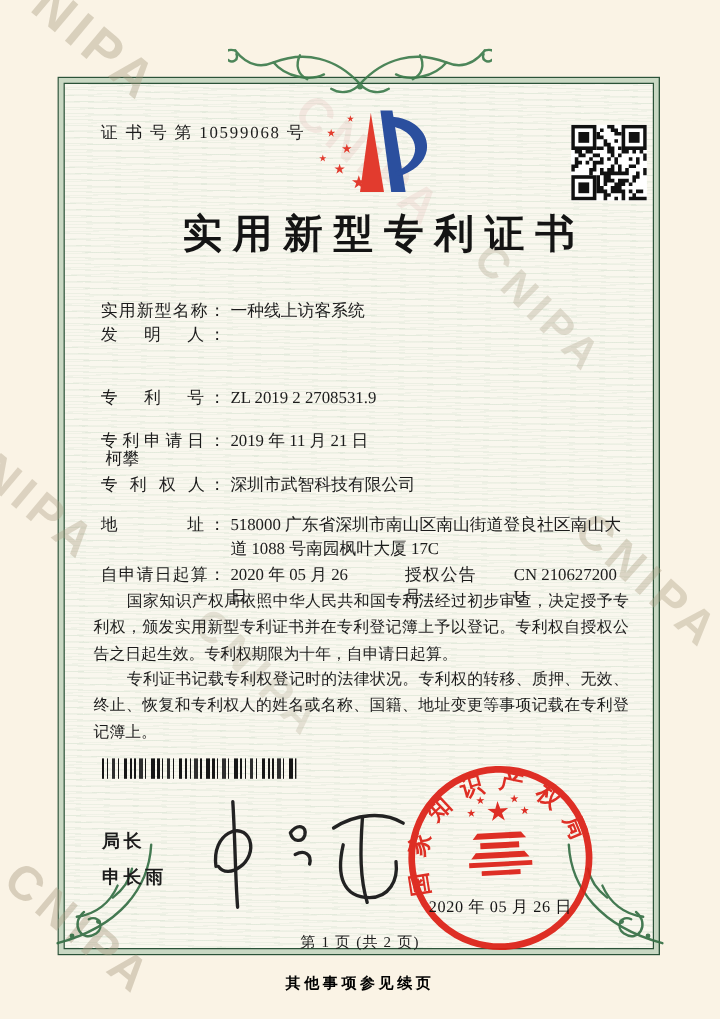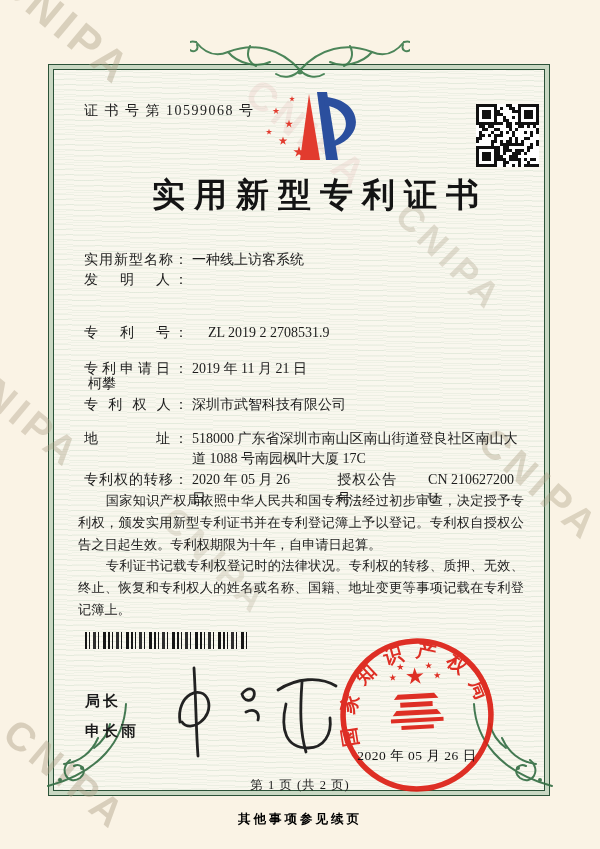--- a/index.html
+++ b/index.html
@@ -42,21 +42,21 @@
   .qr { left:476px; top:104px; width:63px; height:63px; background:#fff; }
   .title {
     left:0; right:0; top:173px; text-align:center;
     font-size:33px; font-weight:700; letter-spacing:9px;
     color:#141414;
     padding-left:40px;
   }
   .row { left:84px; width:440px; display:flex; font-size:14px; line-height:19px; }
   .row .lbl { width:104px; flex:0 0 104px; text-align:justify; text-align-last:justify; }
   .row .val { margin-left:4px; }
-  .r1 { top:250px; } .r2 { top:270px;flex-direction:column; } .r3 { top:323px;gap:16px; } .r4 { top:359px; }
+  .r1 { top:250px; } .r2 { top:270px;flex-direction:column; } .r3 { top:323px; } .r4 { top:359px; }
   .r5 { top:395px; }
   .r6 { top:429px; } .r6 .val { width:330px; line-height:20px; }
   .r7 { top:470px; }
   .pair2 { display:flex; margin-left:34px; }
   .pair2 .lbl2 { letter-spacing:1px; }
   .pair2 .val { margin-left:4px; }
   .body-text { left:78px; width:446px; top:490px; font-size:13.2px; line-height:21.8px; text-align:justify; }
   .body-text p { text-indent:2.1em; }
   .barcode {
     left:85px; top:632px; width:162px; height:17px;
@@ -190,21 +190,21 @@
 </div>
 <div class="abs row r5">
   <span class="lbl">专 利 权 人：</span>
   <span class="val">深圳市武智科技有限公司</span>
 </div>
 <div class="abs row r6">
   <span class="lbl">地　　　址：</span>
   <span class="val">518000 广东省深圳市南山区南山街道登良社区南山大道 1088 号南园枫叶大厦 17C</span>
 </div>
 <div class="abs row r7">
-  <span class="lbl">专利权的转移：</span>
+  <span class="lbl">自申请日起算：</span>
   <span class="val">2020 年 05 月 26 日</span>
   <span class="pair2">
     <span class="lbl2">授权公告号：</span>
     <span class="val">CN 210627200 U</span>
   </span>
 </div>
 
 <div class="abs body-text">
   <p>国家知识产权局依照中华人民共和国专利法经过初步审查，决定授予专利权，颁发实用新型专利证书并在专利登记簿上予以登记。专利权自授权公告之日起生效。专利权期限为十年，自申请日起算。</p>
   <p>专利证书记载专利权登记时的法律状况。专利权的转移、质押、无效、终止、恢复和专利权人的姓名或名称、国籍、地址变更等事项记载在专利登记簿上。</p>

